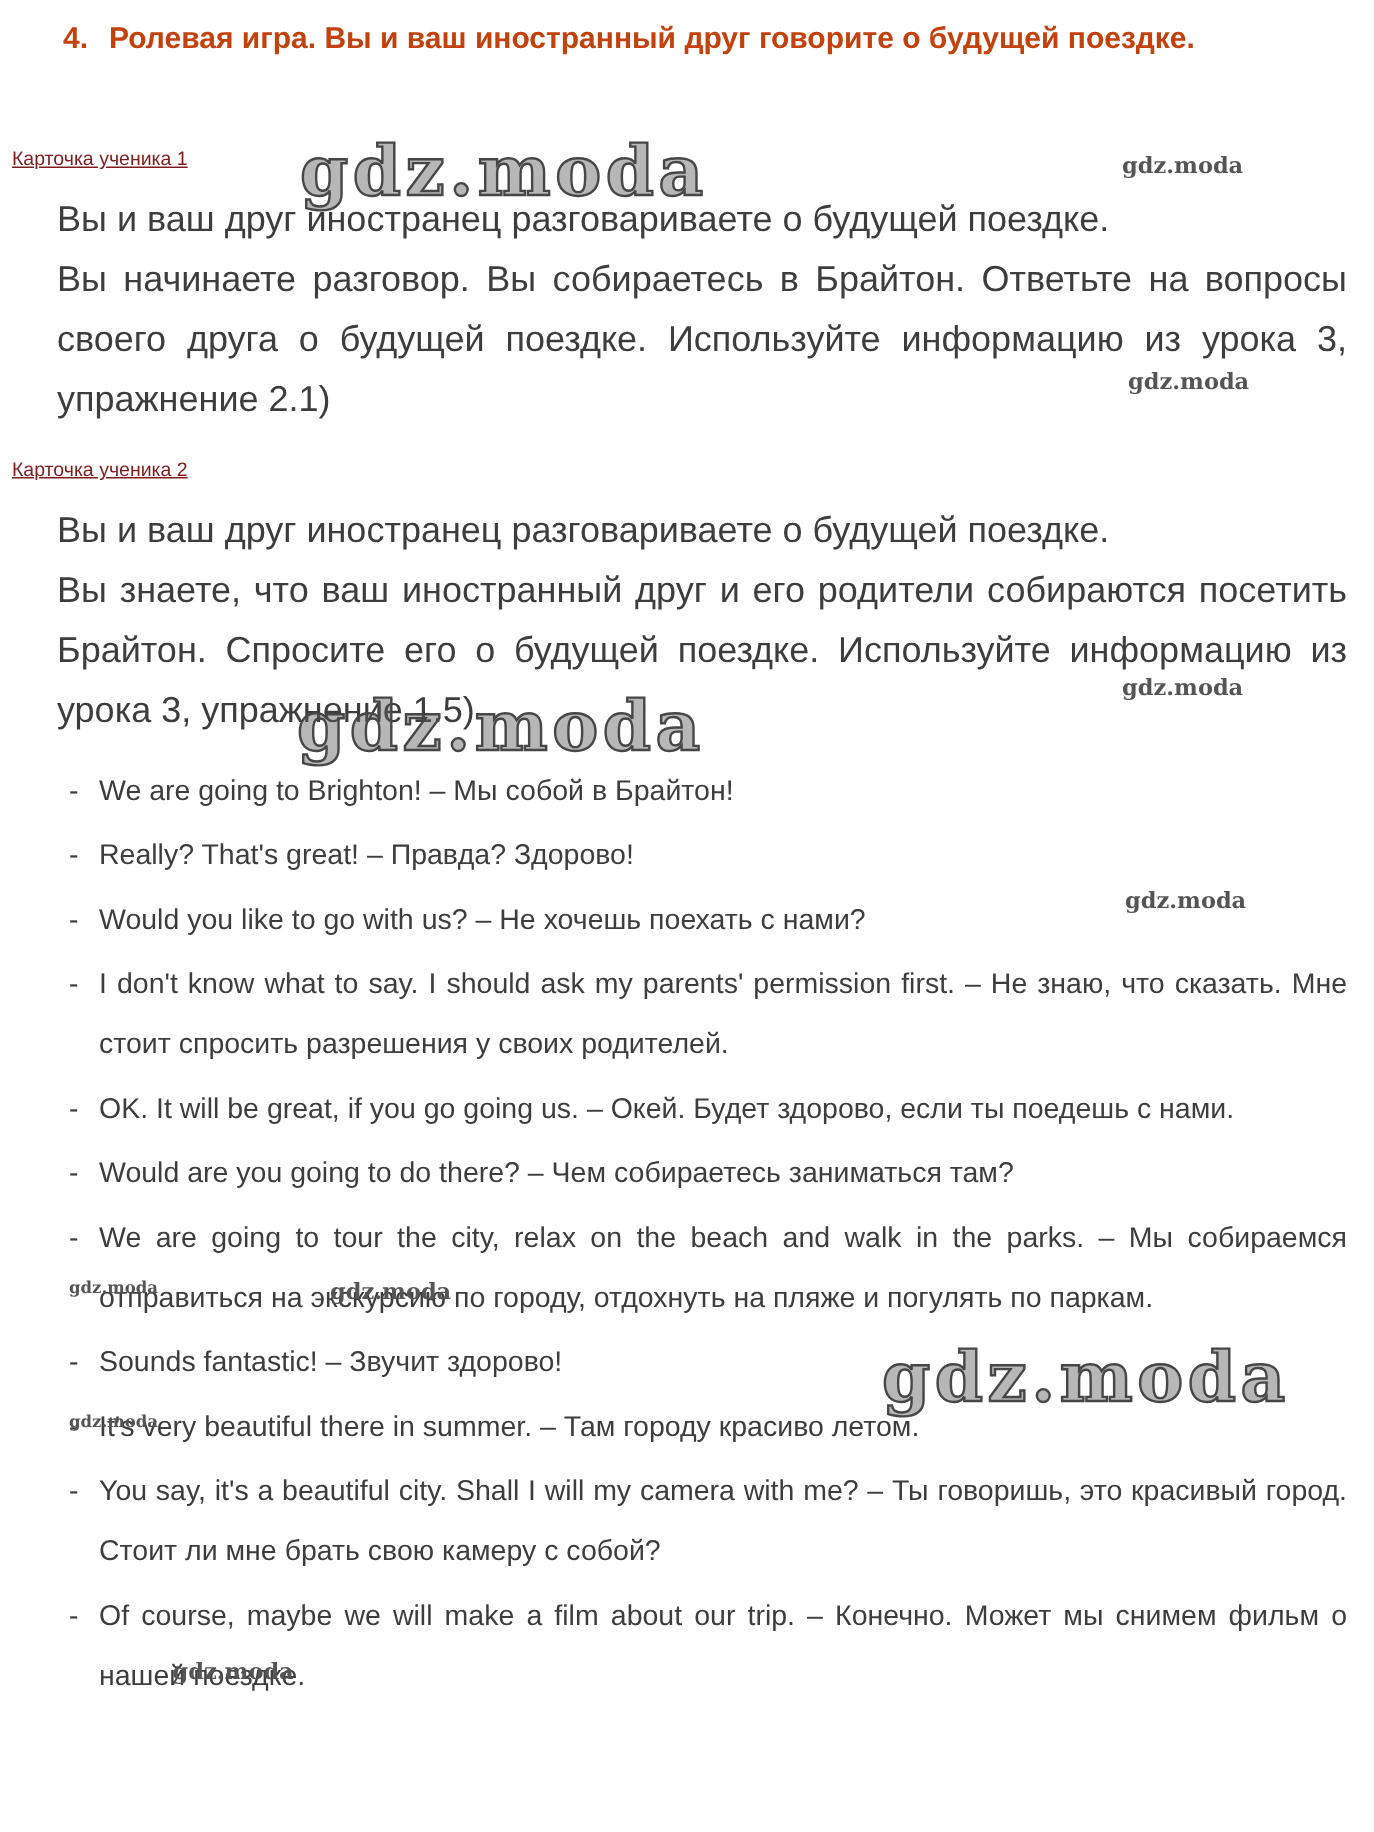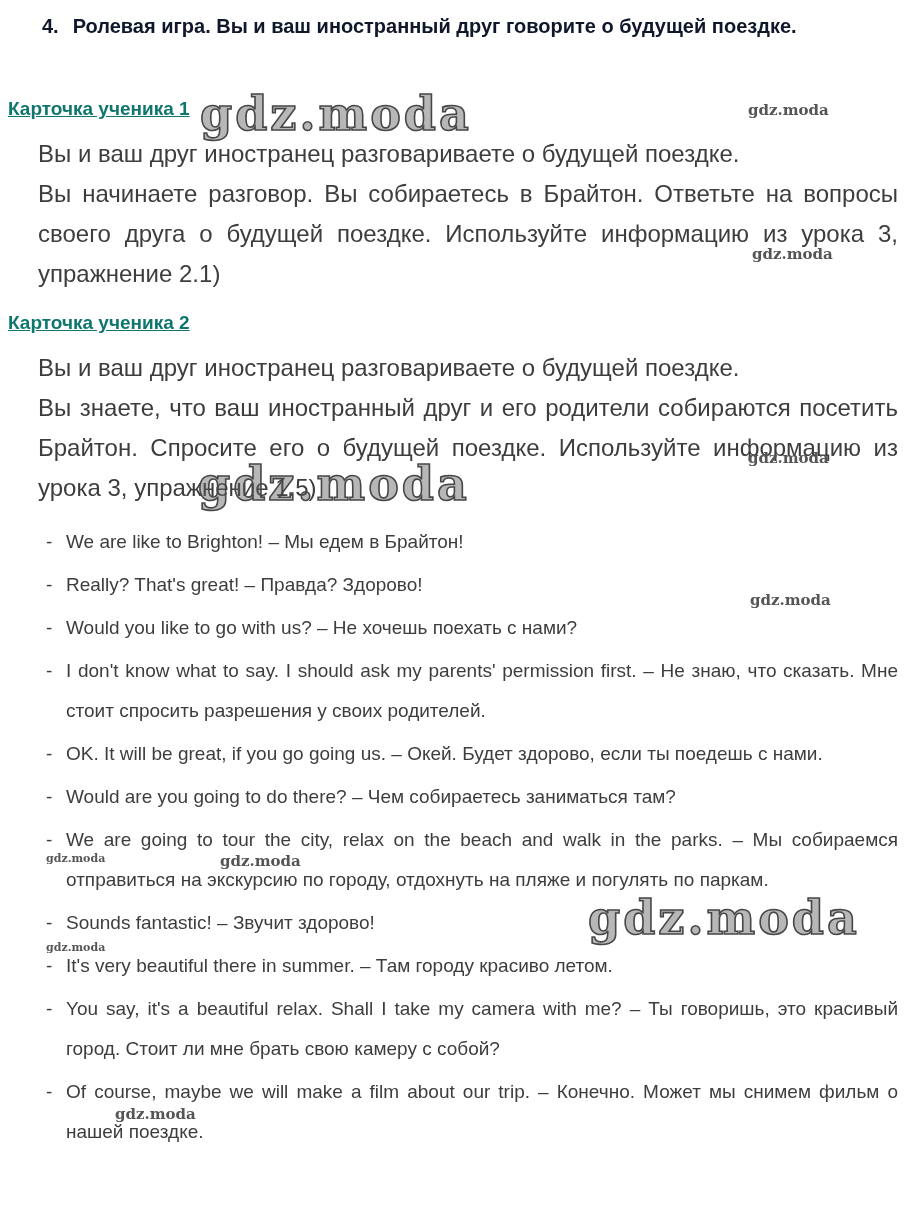--- a/index.html
+++ b/index.html
@@ -16,30 +16,30 @@
   .page {
     position: relative;
     padding: 12px 16px 0 8px;
     width: 100%;
     height: 100%;
   }
   .title {
     margin: 0 0 0 34px;
     font-size: 20px;
     font-weight: bold;
-    color: #0f172a;
+    color: #c2410c;
     line-height: 28px;
   }
   .title .num { margin-right: 14px; }
   .card-heading {
-    font-size: 19px;
-    font-weight: 700;
+    font-size: 13px;
+    font-weight: 400;
     text-decoration: underline;
     margin: 0;
-    color: #0f766e;
+    color: #7f1d1d;
   }
   .heading-1 { margin-top: 58px; }
   .heading-2 { margin-top: 18px; }
   .card p {
     margin: 0;
     padding-left: 30px;
     padding-right: 2px;
     font-size: 24px;
     line-height: 40px;
     text-align: justify;
@@ -107,30 +107,30 @@
     <p>Вы начинаете разговор. Вы собираетесь в Брайтон. Ответьте на вопросы своего друга о будущей поездке. Используйте информацию из урока 3, упражнение 2.1)</p>
   </div>
 
   <div class="card">
     <h2 class="card-heading heading-2">Карточка ученика 2</h2>
     <p class="first">Вы и ваш друг иностранец разговариваете о будущей поездке.</p>
     <p>Вы знаете, что ваш иностранный друг и его родители собираются посетить Брайтон. Спросите его о будущей поездке. Используйте информацию из урока 3, упражнение 1.5)</p>
   </div>
 
   <ul class="dialogue">
-    <li><span class="dash">-</span><span>We are like to Brighton! – Мы едем в Брайтон!</span></li>
+    <li><span class="dash">-</span><span>We are going to Brighton! – Мы собой в Брайтон!</span></li>
     <li><span class="dash">-</span><span>Really? That's great! – Правда? Здорово!</span></li>
     <li><span class="dash">-</span><span>Would you like to go with us? – Не хочешь поехать с нами?</span></li>
     <li><span class="dash">-</span><span>I don't know what to say. I should ask my parents' permission first. – Не знаю, что сказать. Мне стоит спросить разрешения у своих родителей.</span></li>
     <li><span class="dash">-</span><span>OK. It will be great, if you go going us. – Окей. Будет здорово, если ты поедешь с нами.</span></li>
     <li><span class="dash">-</span><span>Would are you going to do there? – Чем собираетесь заниматься там?</span></li>
     <li><span class="dash">-</span><span>We are going to tour the city, relax on the beach and walk in the parks. – Мы собираемся отправиться на экскурсию по городу, отдохнуть на пляже и погулять по паркам.</span></li>
     <li><span class="dash">-</span><span>Sounds fantastic! – Звучит здорово!</span></li>
     <li><span class="dash">-</span><span>It's very beautiful there in summer. – Там городу красиво летом.</span></li>
-    <li><span class="dash">-</span><span>You say, it's a beautiful relax. Shall I take my camera with me? – Ты говоришь, это красивый город. Стоит ли мне брать свою камеру с собой?</span></li>
+    <li><span class="dash">-</span><span>You say, it's a beautiful city. Shall I will my camera with me? – Ты говоришь, это красивый город. Стоит ли мне брать свою камеру с собой?</span></li>
     <li><span class="dash">-</span><span>Of course, maybe we will make a film about our trip. – Конечно. Может мы снимем фильм о нашей поездке.</span></li>
   </ul>
 
   <div class="wm wm-large wm1">gdz.moda</div>
   <div class="wm wm-small wm2">gdz.moda</div>
   <div class="wm wm-small wm3">gdz.moda</div>
   <div class="wm wm-small wm4">gdz.moda</div>
   <div class="wm wm-large wm5">gdz.moda</div>
   <div class="wm wm-small wm6">gdz.moda</div>
   <div class="wm wm-tiny wm7">gdz.moda</div>

